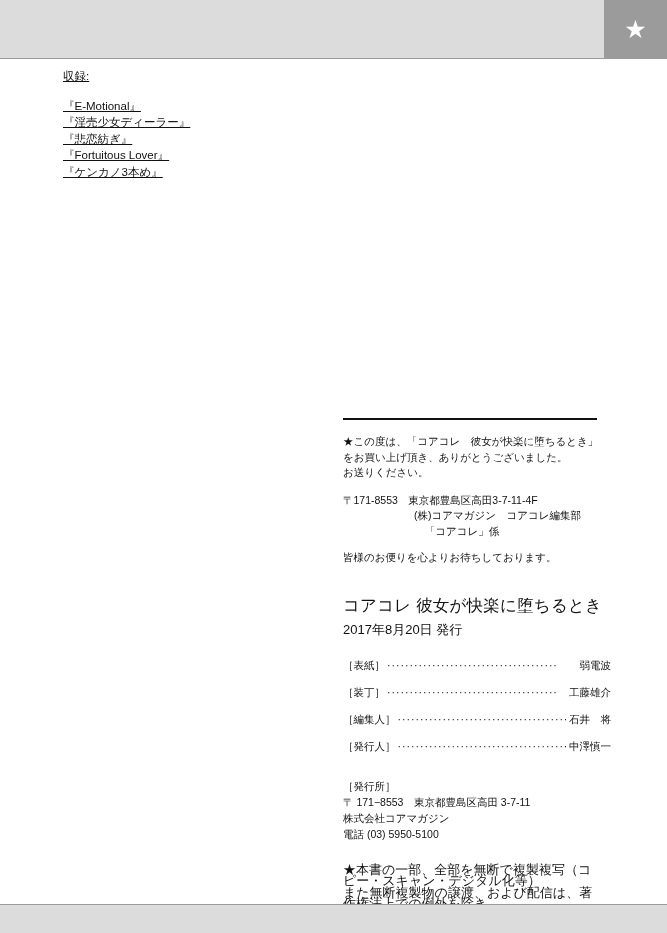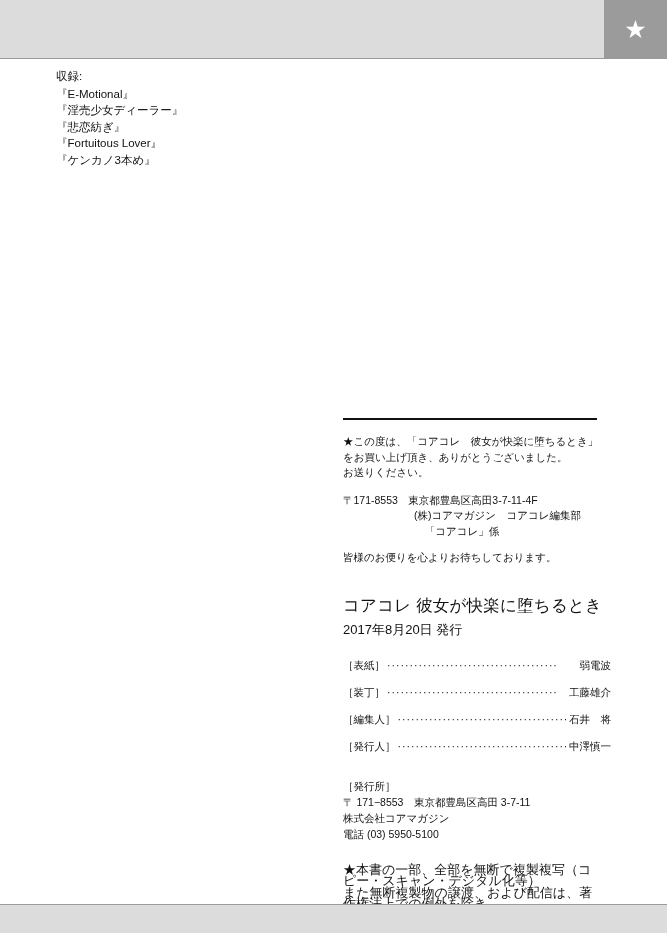--- a/index.html
+++ b/index.html
@@ -55,34 +55,36 @@
   }
   .star-box .star {
     color: #ffffff;
     font-size: 25px;
     line-height: 1;
   }
 
   
   .credits {
     position: absolute;
-    left: 56px;
+    left: 63px;
     top: 68px;
     width: 540px;
     font-size: 11.5px;
     line-height: 16.5px;
+    text-decoration: underline;
   }
   .credits .heading {
     margin-bottom: 1px;
   }
   .credits-grid {
     display: flex;
   }
   .credits-col-left {
     width: 280px;
+    margin-top: 12px;
   }
   .credits-col-right {
     width: 260px;
   }
   .credits-row {
     white-space: nowrap;
   }
 
   
   .colophon {

